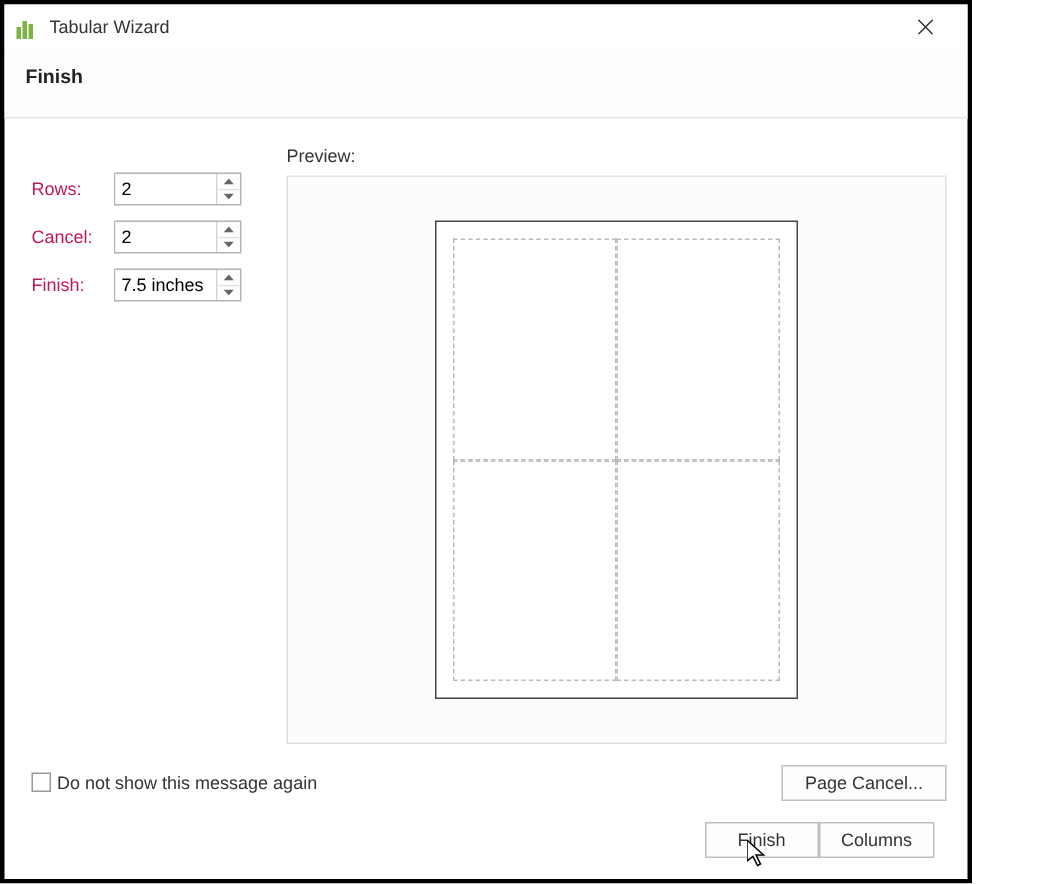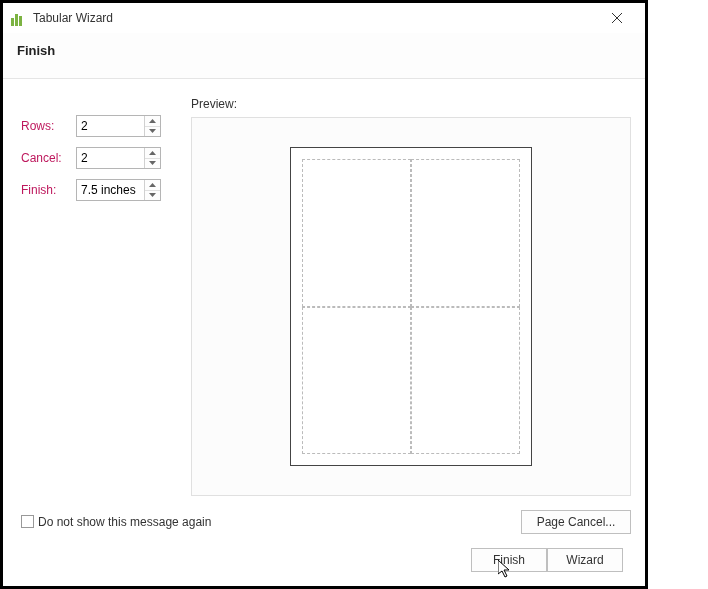--- a/index.html
+++ b/index.html
@@ -291,20 +291,20 @@
   <div class="below">
     <div class="chk">
       <div class="box"></div>
       <span>Do not show this message again</span>
     </div>
     <div class="btn wide">Page Cancel...</div>
   </div>
 
   <div class="buttonbar">
     <div class="btn">Finish</div>
-    <div class="btn">Wizard</div>
+    <div class="btn">Columns</div>
   </div>
 
 </div>
 
 <svg class="cursor" width="16" height="20">
   <polygon points="0,0 0,14 4,11 7,17 9,16 6,10 11,10" fill="#fff" stroke="#000" stroke-width="1"></polygon>
 </svg>
 
 </body></html>

